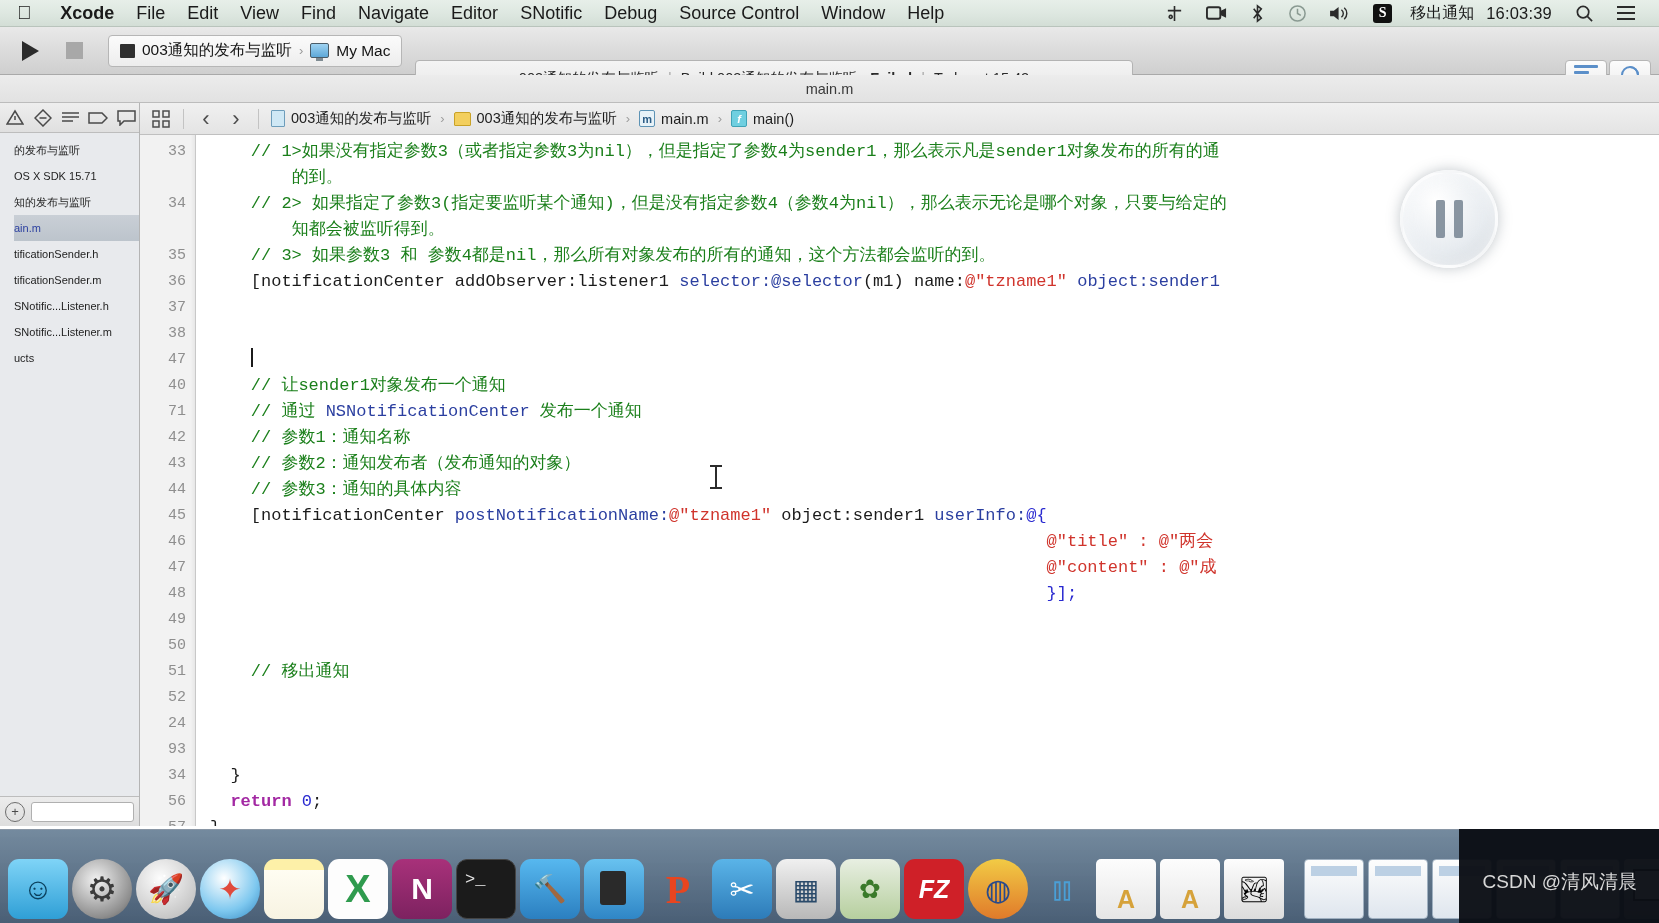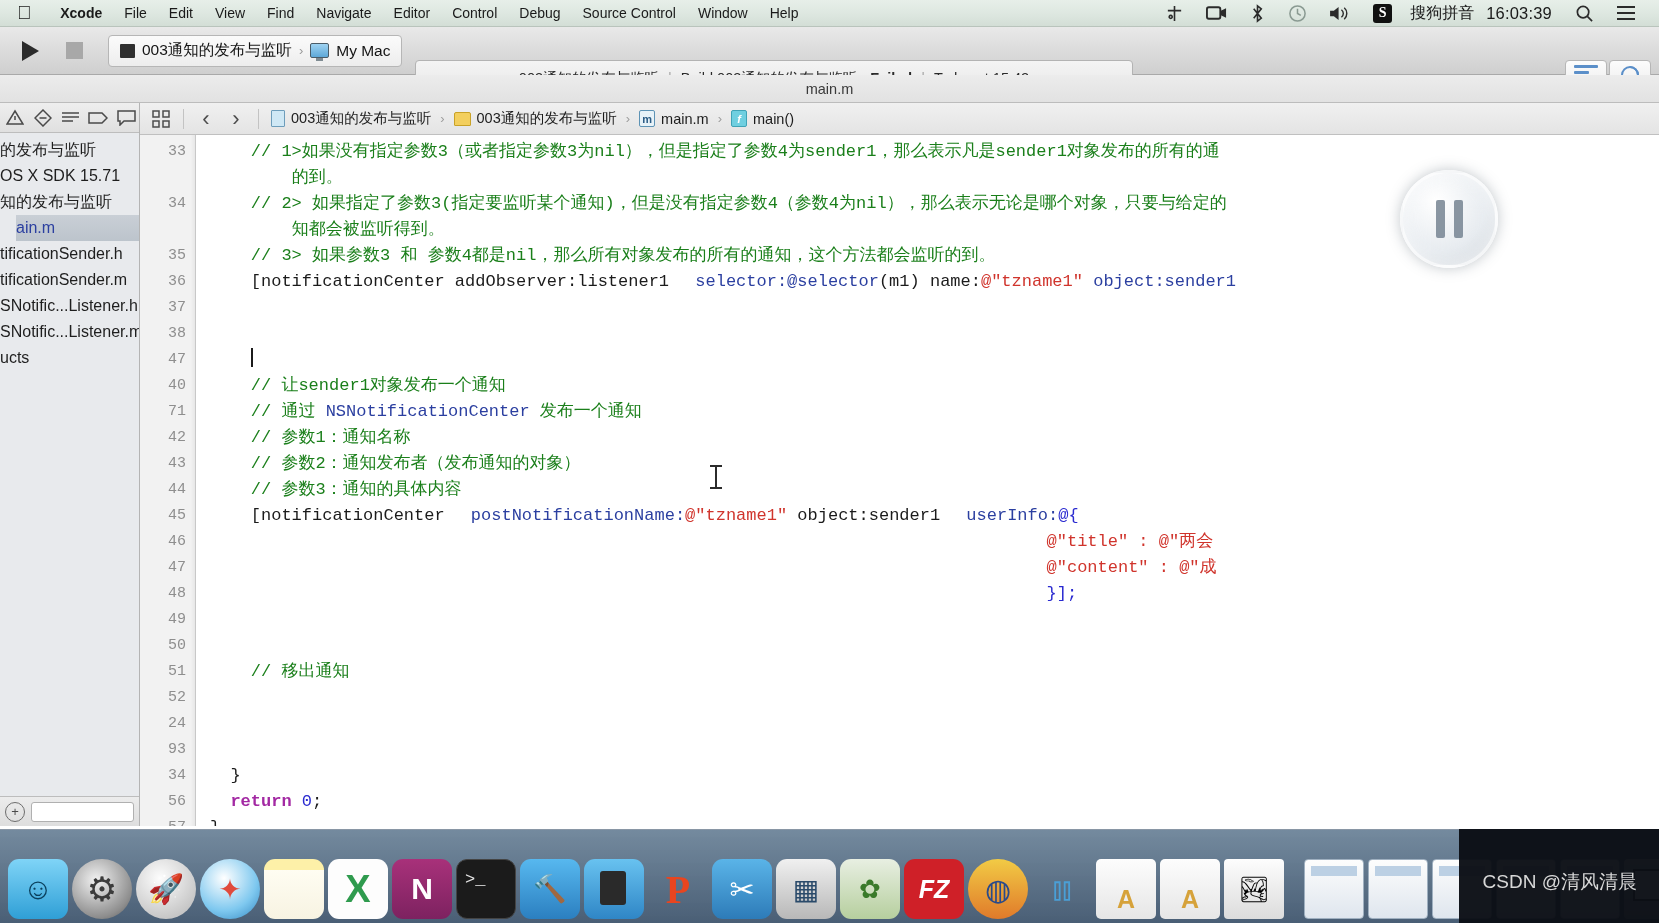--- a/index.html
+++ b/index.html
@@ -13,21 +13,21 @@
 
   
   .menubar {
     position: absolute; top: 0; left: 0; width: 1659px; height: 27px;
     background: linear-gradient(180deg,#e7efe9 0%,#dde7e0 55%,#d3ded6 100%);
     border-bottom: 1px solid #b9c4bc;
     display: flex; align-items: center;
     font-size: 16px; color: #1a1a1a;
   }
   .menubar .apple { margin-left: 17px; margin-right: 18px; font-size: 19px; line-height: 1; position: relative; top:-1px; }
-  .menubar .mi { padding: 0 11px; white-space: nowrap; font-size: 14px; }
+  .menubar .mi { padding: 0 11px; white-space: nowrap; font-size: 18px; }
   .menubar .mi.bold { font-weight: bold; }
   .menubar .right { margin-left: auto; display: flex; align-items: center; padding-right: 12px; }
   .menubar .right .ic { padding: 0 11px; display: flex; align-items: center; }
   .menubar .clock { padding: 0 12px; font-size: 16.5px; letter-spacing: .2px; }
   .ime-badge {
     width: 19px; height: 19px; background: #111; color: #fff; border-radius: 3px;
     font-size: 14px; font-weight: bold; display: flex; align-items: center; justify-content: center;
     font-family: "Liberation Serif", serif;
   }
   .ime-label { padding-left: 7px; font-size: 16px; }
@@ -82,21 +82,21 @@
   .navigator {
     position: absolute; top: 103px; left: 0; width: 140px; height: 723px;
     background: #e8eaed; border-right: 1px solid #b4b4b4;
     display: flex; flex-direction: column;
   }
   .nav-tabs {
     height: 30px; display: flex; align-items: center; gap: 2px; padding-left: 2px;
     background: linear-gradient(180deg,#eeeeee,#e0e0e0); border-bottom: 1px solid #bdbdbd;
   }
   .nav-tabs .nt { width: 28px; height: 26px; display:flex; align-items:center; justify-content:center; color:#4a4a4a; }
-  .nav-list { flex: 1; overflow: hidden; font-size: 16px; color: #1e1e1e; padding-top: 4px; }
+  .nav-list { flex: 1; overflow: hidden; font-size: 11px; color: #1e1e1e; padding-top: 4px; padding-left: 14px; }
   .nav-row { height: 26px; display: flex; align-items: center; padding-left: 0; white-space: nowrap; }
   .nav-row.sel { background: linear-gradient(180deg,#c9cfd6,#bcc4cc); }
   .nav-footer {
     height: 30px; border-top: 1px solid #bdbdbd; background: linear-gradient(180deg,#ececec,#dedede);
     display:flex; align-items:center; padding: 0 5px;
   }
   .nav-footer .plus { width: 20px; height: 20px; border-radius: 50%; border: 1.5px solid #6d6d6d; color:#4a4a4a; font-size:13px; display:flex; align-items:center; justify-content:center; }
   .nav-footer .srch { flex:1; height: 20px; margin-left: 6px; background: #fff; border: 1px solid #b0b0b0; border-radius: 3px; }
 
   
@@ -127,21 +127,21 @@
     flex: 1; padding-top: 4px; padding-left: 0;
     font-family: "Liberation Mono", "DejaVu Sans Mono", monospace;
     font-size: 17px; white-space: pre; overflow: hidden;
   }
   .codelines .ln { height: 26px; line-height: 26px; padding-left: 14px; }
   .cmt { color: #1a7f1a; }
   .kw  { color: #a329a3; font-weight: bold; }
   .str { color: #d0342c; }
   .pln { color: #1b1b1b; }
   .typ { color: #2b3fa0; }
-  .sel { color: #2b3fa0; margin-left: 16px; }
+  .sel { color: #2b3fa0; }
   .num { color: #2a2ad0; }
 
   .caret { display:inline-block; width:2px; height:19px; background:#1b1b1b; vertical-align:-3px; }
   .ibeam {
     position: absolute; left: 575px; top: 330px; width: 2px; height: 24px; background: #2b2b2b;
   }
   .ibeam::before, .ibeam::after {
     content:""; position:absolute; left:-5px; width:12px; height:2px; background:#2b2b2b;
   }
   .ibeam::before { top: 0; }
@@ -225,21 +225,21 @@
 
   <div class="menubar">
     <span class="apple"></span>
     <span class="mi bold">Xcode</span>
     <span class="mi">File</span>
     <span class="mi">Edit</span>
     <span class="mi">View</span>
     <span class="mi">Find</span>
     <span class="mi">Navigate</span>
     <span class="mi">Editor</span>
-    <span class="mi">Control</span>
+    <span class="mi">SNotific</span>
     <span class="mi">Debug</span>
     <span class="mi">Source Control</span>
     <span class="mi">Window</span>
     <span class="mi">Help</span>
 
     <span class="right">
       <span class="ic">
         <svg class="icon-svg" width="19" height="19" viewBox="0 0 20 20">
             <path d="M10 2 L10 18 M3 7 L17 7 M6 12 a1.6 1.6 0 1 0 .01 0" stroke="#2b2b2b" stroke-width="1.7" fill="none"></path>
           </svg>
@@ -263,21 +263,21 @@
       </span>
       <span class="ic">
         <svg class="icon-svg" width="22" height="17" viewBox="0 0 23 18">
             <path d="M1 6 L5 6 L10 2 L10 16 L5 12 L1 12 Z" fill="#2b2b2b"></path>
             <path d="M13 5 a5 5 0 0 1 0 8 M16 3 a8 8 0 0 1 0 12" stroke="#2b2b2b" stroke-width="1.5" fill="none"></path>
           </svg>
       </span>
       <span class="ic">
         <span class="ime-badge">S</span>
       </span>
-      <span class="ime-label">搜狗拼音</span>
+      <span class="ime-label">移出通知</span>
       <span class="clock">16:03:39</span>
       <span class="ic">
         <svg class="icon-svg" width="19" height="19" viewBox="0 0 20 20">
             <circle cx="8.5" cy="8.5" r="6" stroke="#2b2b2b" stroke-width="1.8" fill="none"></circle>
             <path d="M13 13 L18 18" stroke="#2b2b2b" stroke-width="1.8"></path>
           </svg>
       </span>
       <span class="ic">
         <svg class="icon-svg" width="20" height="16" viewBox="0 0 20 16">
             <path d="M1 2 H19 M1 8 H19 M1 14 H19" stroke="#2b2b2b" stroke-width="2"></path>

